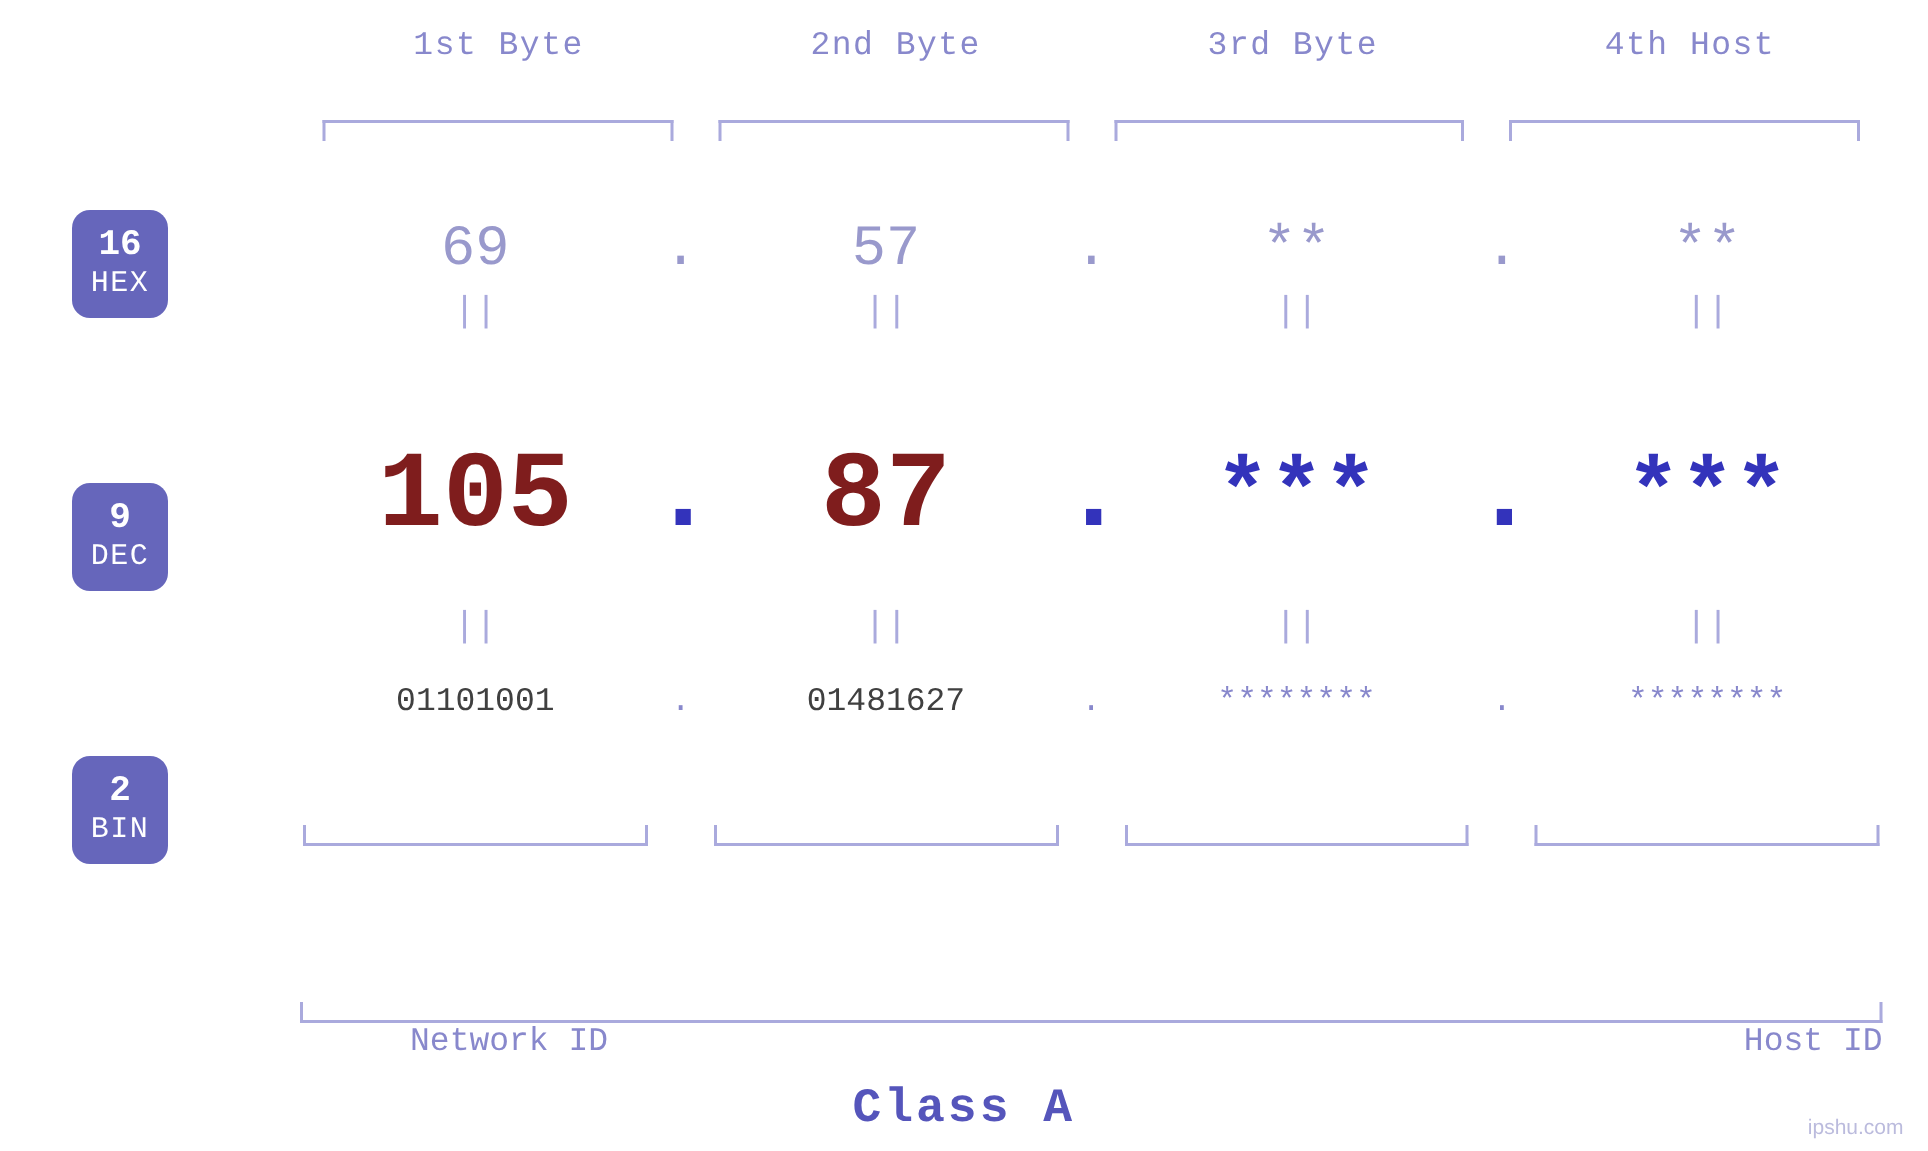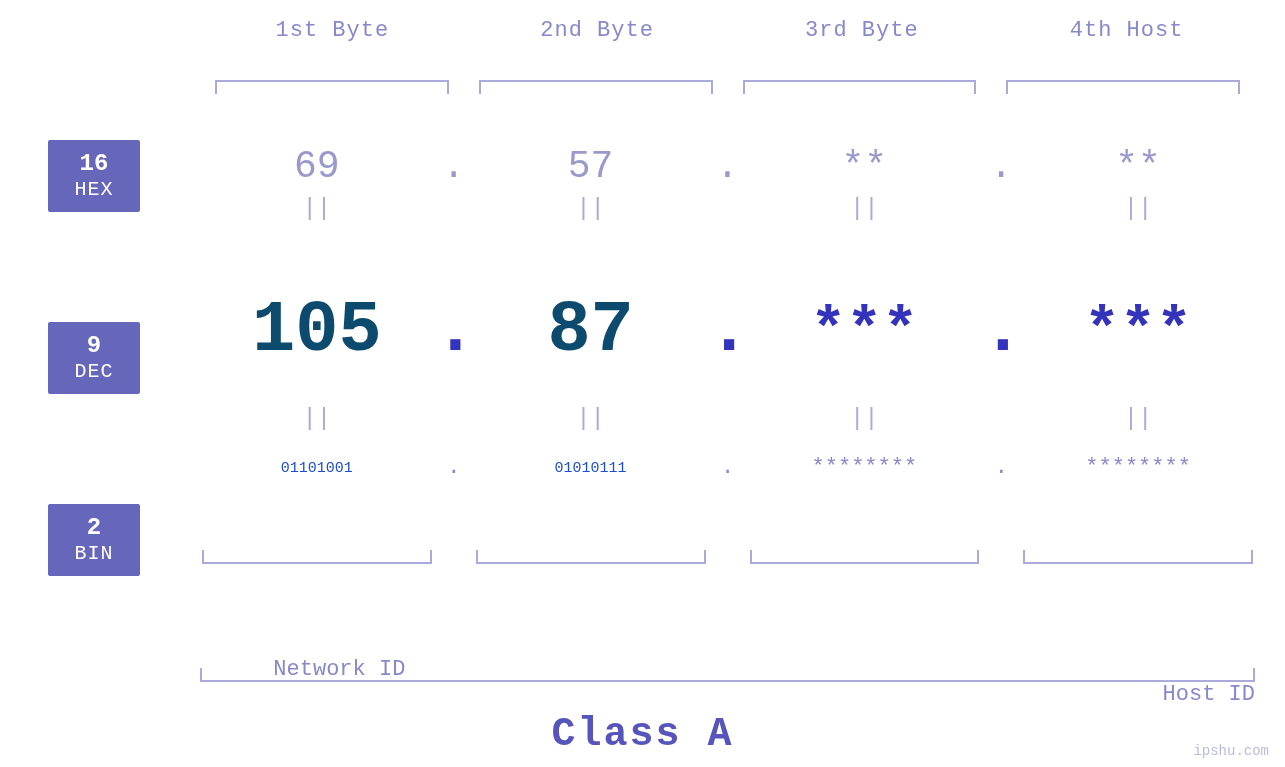--- a/index.html
+++ b/index.html
@@ -62,27 +62,27 @@
       left: 48px;
       top: 140px;
       display: flex;
       flex-direction: column;
       gap: 110px;
     }
 
     .base-badge {
       background: #6666bb;
       color: #ffffff;
-      width: 92px;
+      width: 64px;
       height: 72px;
       display: flex;
       flex-direction: column;
       align-items: center;
       justify-content: center;
-      border-radius: 2px;
+      border-radius: 12px;
     }
 
     .base-badge .base-num {
       font-size: 24px;
       font-weight: bold;
       font-family: 'Courier New', Courier, monospace;
       line-height: 1.1;
     }
 
     .base-badge .base-label {
@@ -154,43 +154,43 @@
     }
 
     .hex-asterisk {
       color: #9999cc;
       font-size: 38px;
       font-family: 'Courier New', Courier, monospace;
     }
 
     
     .dec-val {
-      color: #0c4a6e;
+      color: #7f1d1d;
       font-size: 72px;
       font-weight: bold;
       font-family: 'Courier New', Courier, monospace;
     }
 
     .dec-dot {
       color: #3333bb;
       font-size: 72px;
       font-weight: bold;
     }
 
     .dec-asterisk {
       color: #3333bb;
       font-size: 60px;
       font-weight: bold;
       font-family: 'Courier New', Courier, monospace;
     }
 
     
     .bin-val {
-      color: #1d4ed8;
-      font-size: 15px;
+      color: #404040;
+      font-size: 22px;
       font-family: 'Courier New', Courier, monospace;
     }
 
     .bin-dot {
       color: #8888cc;
       font-size: 22px;
       font-family: 'Courier New', Courier, monospace;
     }
 
     .bin-asterisk {
@@ -223,21 +223,20 @@
       flex-shrink: 0;
     }
 
     
     .id-labels {
       position: absolute;
       bottom: 60px;
       left: 200px;
       right: 30px;
       display: flex;
-      flex-direction: column;
     }
 
     .network-id-label {
       width: calc(25% + 15px);
       text-align: center;
       color: #8888cc;
       font-size: 22px;
       font-family: 'Courier New', Courier, monospace;
     }
 
@@ -250,34 +249,34 @@
     }
 
     
     .class-label {
       position: absolute;
       bottom: 10px;
       left: 0;
       right: 0;
       text-align: center;
       color: #5555bb;
-      font-size: 40px;
+      font-size: 32px;
       font-family: 'Courier New', Courier, monospace;
       font-weight: bold;
       letter-spacing: 2px;
     }
 
     
     .watermark {
       position: absolute;
       bottom: 8px;
       right: 16px;
       color: #bbbbdd;
       font-size: 14px;
-      font-family: Liberation Mono, monospace;
+      font-family: Liberation Sans, sans-serif;
     }
 
     
     .big-bottom-bracket {
       position: absolute;
       bottom: 85px;
       left: 200px;
       right: 30px;
       height: 14px;
       border-bottom: 2px solid #aaaadd;
@@ -416,21 +415,21 @@
     </div>
 
     <div class="bin-row">
       <div class="byte-cell">
         <span class="bin-val">01101001</span>
       </div>
       <div class="dot-cell">
         <span class="bin-dot">.</span>
       </div>
       <div class="byte-cell">
-        <span class="bin-val">01010111</span>
+        <span class="bin-val">01481627</span>
       </div>
       <div class="dot-cell">
         <span class="bin-dot">.</span>
       </div>
       <div class="byte-cell">
         <span class="bin-asterisk">********</span>
       </div>
       <div class="dot-cell">
         <span class="bin-dot">.</span>
       </div>

